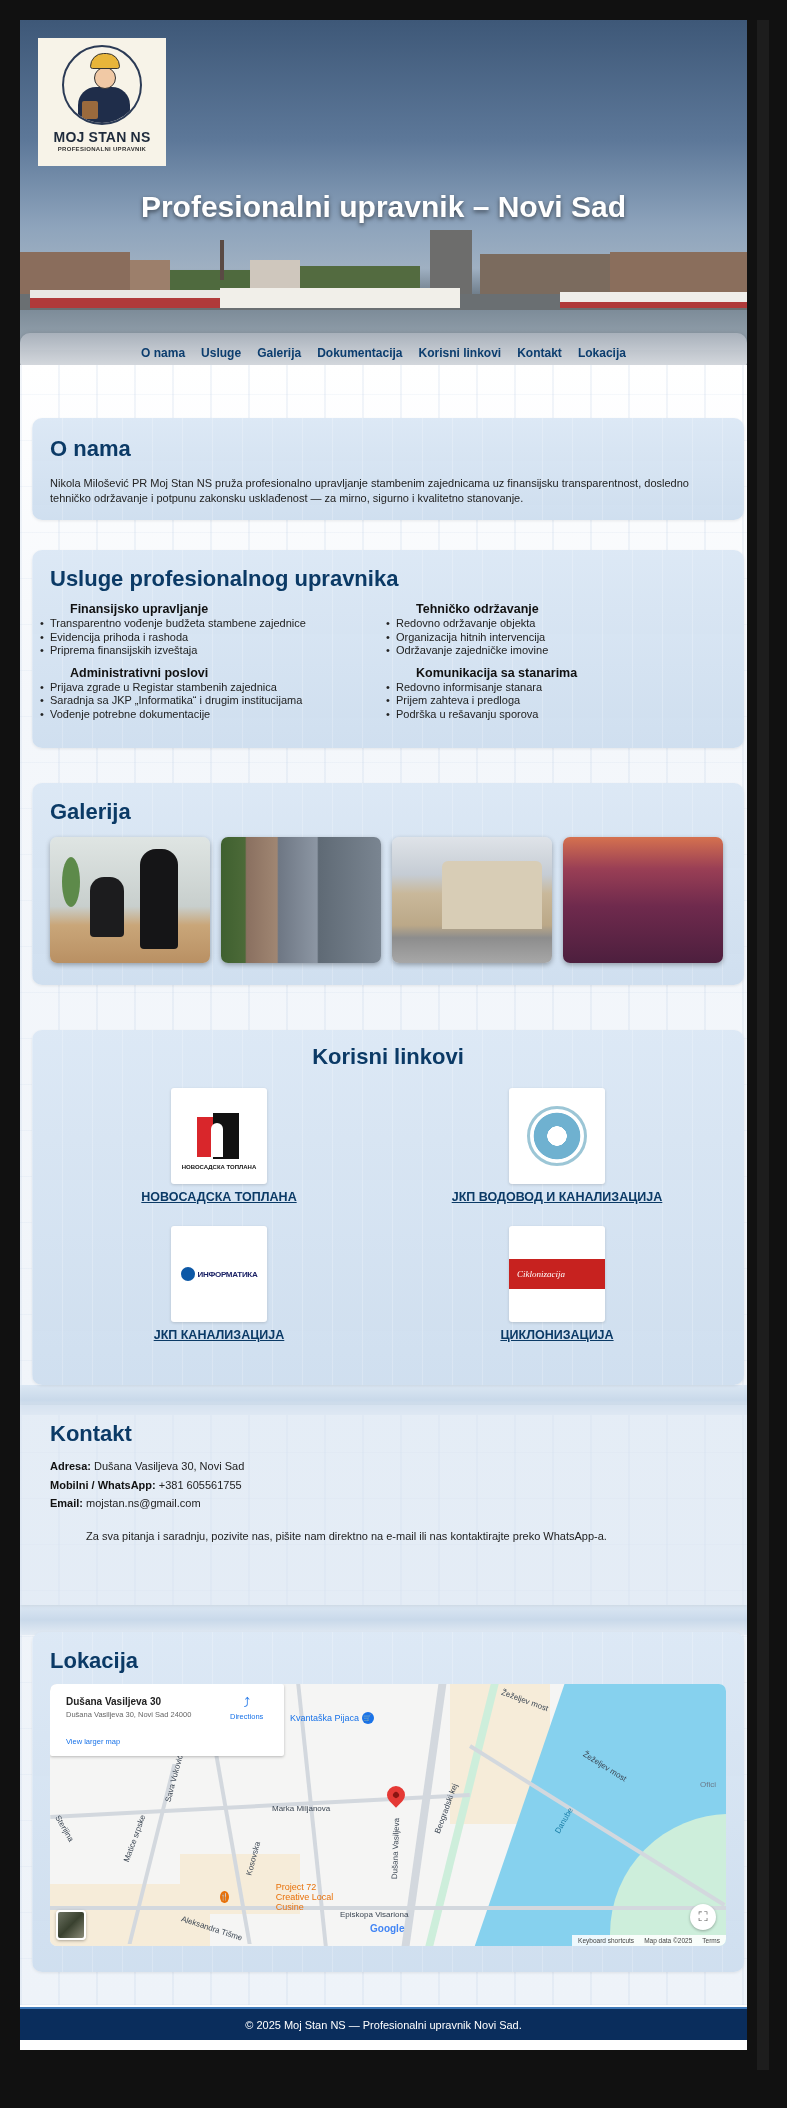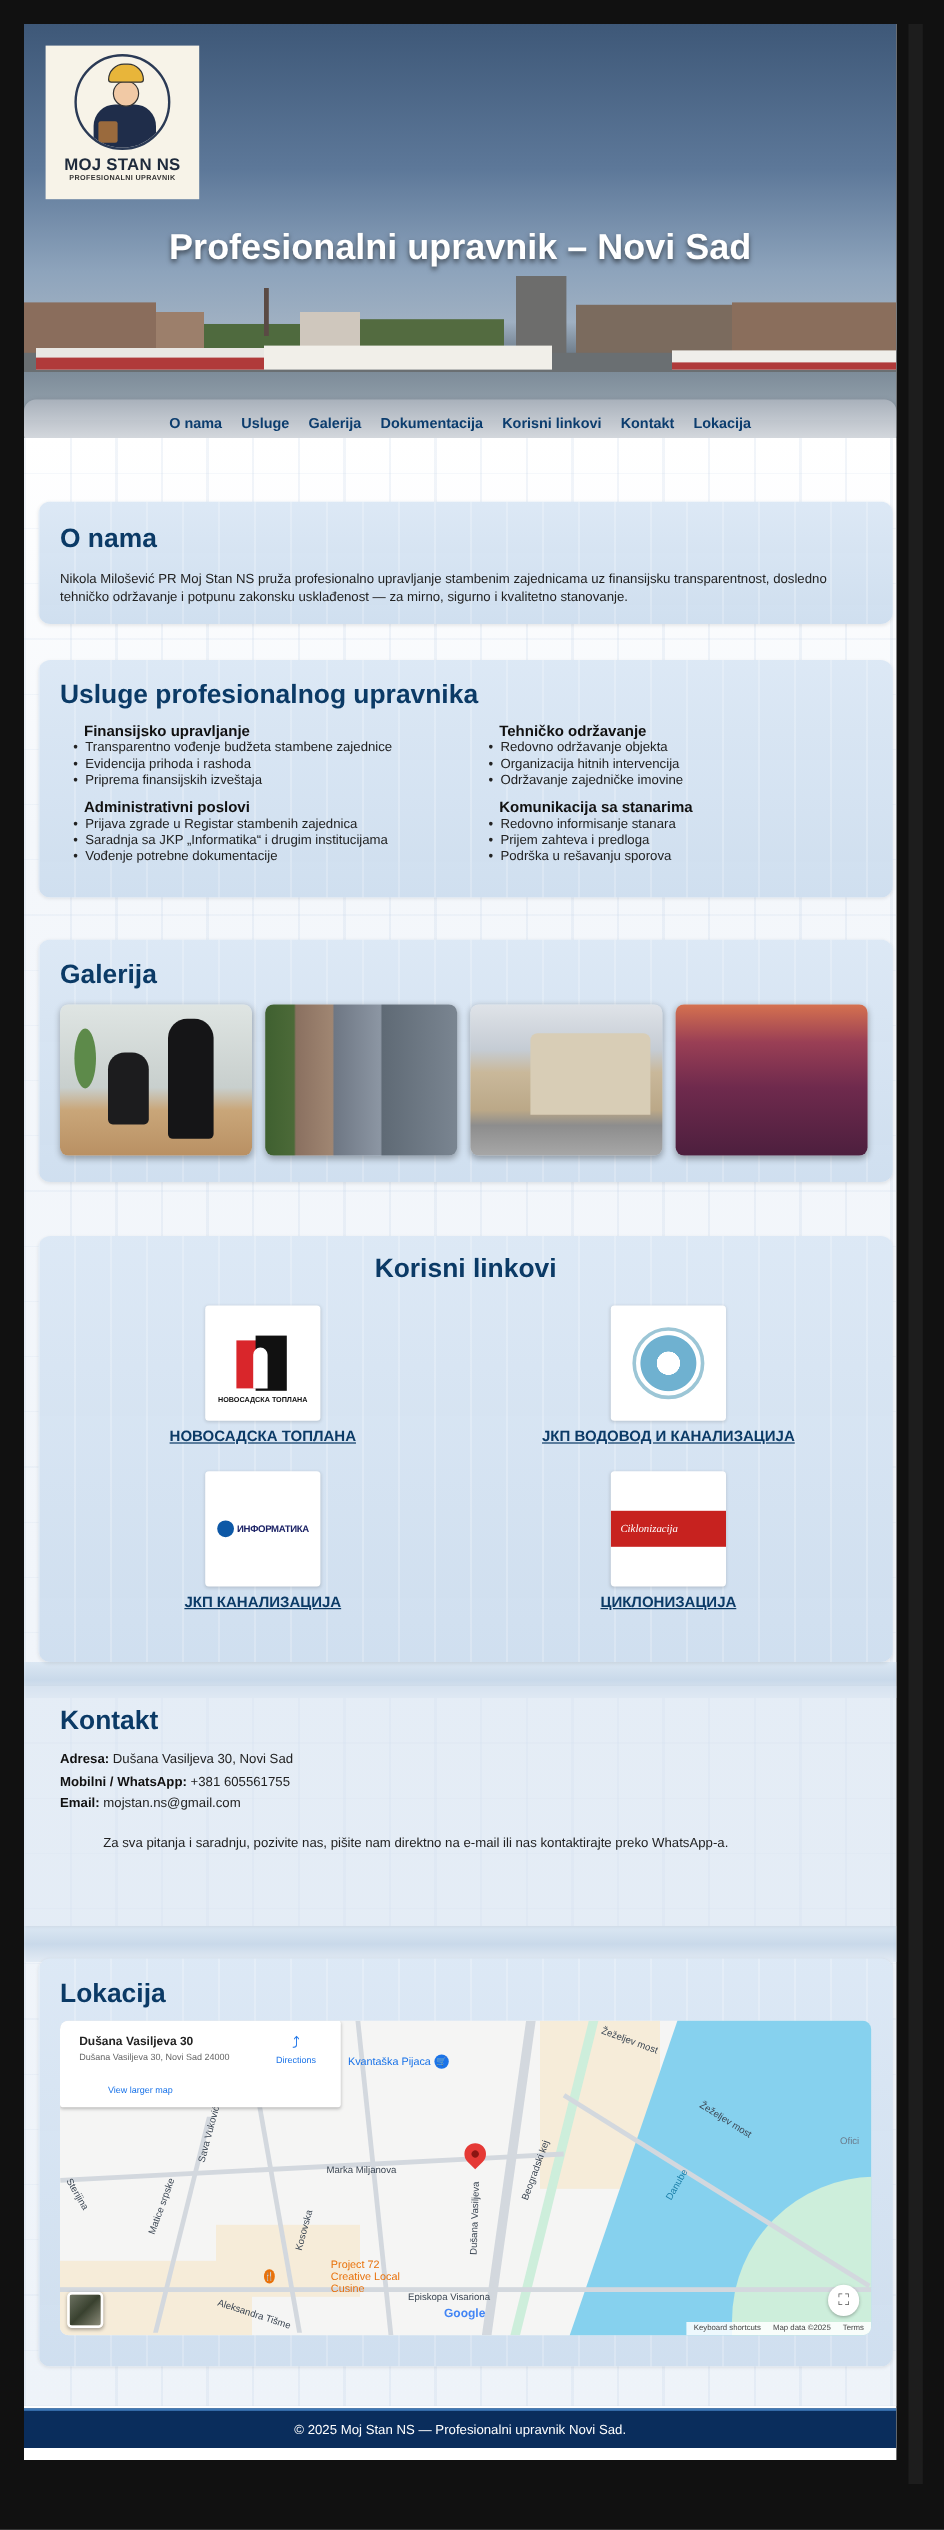--- a/index.html
+++ b/index.html
@@ -57,21 +57,21 @@
   .card p { font-size: 11px; line-height: 15px; color: #222; }
 
   .about { top: 398px; height: 102px; padding: 18px 18px; }
   .about h2 { margin-bottom: 14px; }
 
   .services { top: 530px; height: 198px; padding: 16px 18px; }
   .services h2 { margin-bottom: 10px; }
   .svc-grid { display: grid; grid-template-columns: 346px 346px; row-gap: 8px; }
   .svc-col h3 { font-size: 12.5px; font-weight: 700; color: #111; margin-bottom: 1px; padding-left: 20px; }
   .svc-col ul { list-style: none; }
-  .svc-col li { font-size: 11px; line-height: 13.5px; color: #222; position: relative; padding-left: 0; margin-left: 21px; }
+  .svc-col li { font-size: 11px; line-height: 13.5px; color: #222; position: relative; padding-left: 0; }
   .svc-col li::before { content: "•"; position: absolute; left: -10px; }
 
   .gallery { top: 763px; height: 202px; padding: 16px 18px; }
   .gallery h2 { margin-bottom: 12px; }
   .gal-row { display: flex; gap: 11px; }
   .gal-img { width: 160px; height: 126px; border-radius: 7px; box-shadow: 0 2px 5px rgba(0,0,0,0.3); position: relative; overflow: hidden; }
   .g1 { background: linear-gradient(180deg, #dfe5e3 0%, #c8cfcd 55%, #c9a679 70%, #b99063 100%); }
   .g1 .p1 { position: absolute; left: 40px; top: 40px; width: 34px; height: 60px; background: #1c1c1e; border-radius: 14px 14px 4px 4px; }
   .g1 .p2 { position: absolute; left: 90px; top: 12px; width: 38px; height: 100px; background: #151517; border-radius: 16px 16px 4px 4px; }
   .g1 .plant { position: absolute; left: 12px; top: 20px; width: 18px; height: 50px; background: #5d8a4a; border-radius: 50%; }
@@ -112,21 +112,21 @@
     background: #f5f5f4; }
   .map .road { position: absolute; background: #d3d8de; }
   .map .label { position: absolute; font-size: 8px; color: #3b4653; white-space: nowrap; }
   .map .river { position: absolute; left: 400px; top: -20px; width: 420px; height: 330px; background: #86d1ee;
     transform: rotate(-2deg); border-radius: 140px 0 0 0; clip-path: polygon(30% 0, 100% 0, 100% 35%, 60% 100%, 0 100%); }
   .map .park { position: absolute; background: #cdeedb; }
   .map .sand { position: absolute; background: #f6ecd9; }
   .map-card { position: absolute; left: 0; top: 0; width: 234px; height: 72px; background: #fff; box-shadow: 0 1px 3px rgba(0,0,0,0.25); padding: 12px 16px; border-radius: 2px; }
   .map-card .t { font-size: 10px; font-weight: 700; color: #222; }
   .map-card .s { font-size: 7.5px; color: #666; margin-top: 3px; }
-  .map-card .v { font-size: 7.5px; color: #1a73e8; position: absolute; left: 16px; bottom: 10px; margin-left: 24px; }
+  .map-card .v { font-size: 7.5px; color: #1a73e8; position: absolute; left: 16px; bottom: 10px; }
   .map-card .dir { position: absolute; left: 180px; top: 12px; display: flex; flex-direction: column; align-items: center; }
   .map-card .dir .ic { width: 14px; height: 14px; color: #1a73e8; font-size: 13px; line-height: 14px; text-align: center; }
   .map-card .dir .tx { font-size: 7.5px; color: #1a73e8; margin-top: 2px; }
   .pin { position: absolute; left: 337px; top: 102px; width: 18px; height: 18px; background: #e53935; border-radius: 50% 50% 50% 0; transform: rotate(-45deg); }
   .pin::after { content: ""; position: absolute; left: 6px; top: 6px; width: 6px; height: 6px; border-radius: 50%; background: #8b1512; }
   .poi { position: absolute; font-size: 9px; display: flex; align-items: center; gap: 3px; }
   .poi .dot { width: 12px; height: 12px; border-radius: 50%; display: inline-flex; align-items: center; justify-content: center; color: #fff; font-size: 7px; }
   .map-footer { position: absolute; right: 0; bottom: 0; background: rgba(255,255,255,0.85); font-size: 6.5px; color: #444; padding: 2px 6px; display: flex; gap: 10px; }
   .map-fs { position: absolute; right: 10px; bottom: 16px; width: 26px; height: 26px; border-radius: 50%; background: #fff; box-shadow: 0 1px 3px rgba(0,0,0,0.3); display: flex; align-items: center; justify-content: center; font-size: 13px; color: #555; }
   .map-sat { position: absolute; left: 6px; bottom: 6px; width: 30px; height: 30px; border-radius: 4px; border: 2px solid #fff; background: linear-gradient(135deg, #6c7262, #39412f, #8c8c7a); box-shadow: 0 1px 3px rgba(0,0,0,0.3); }

